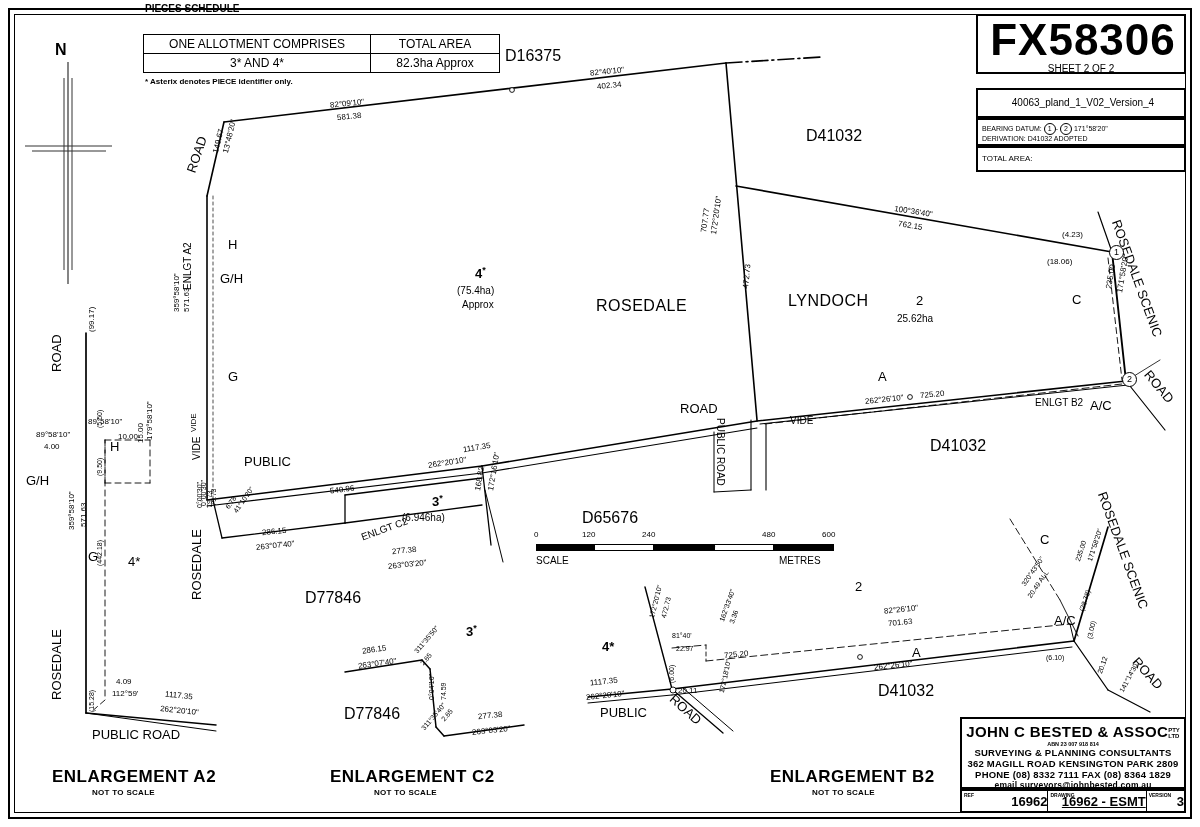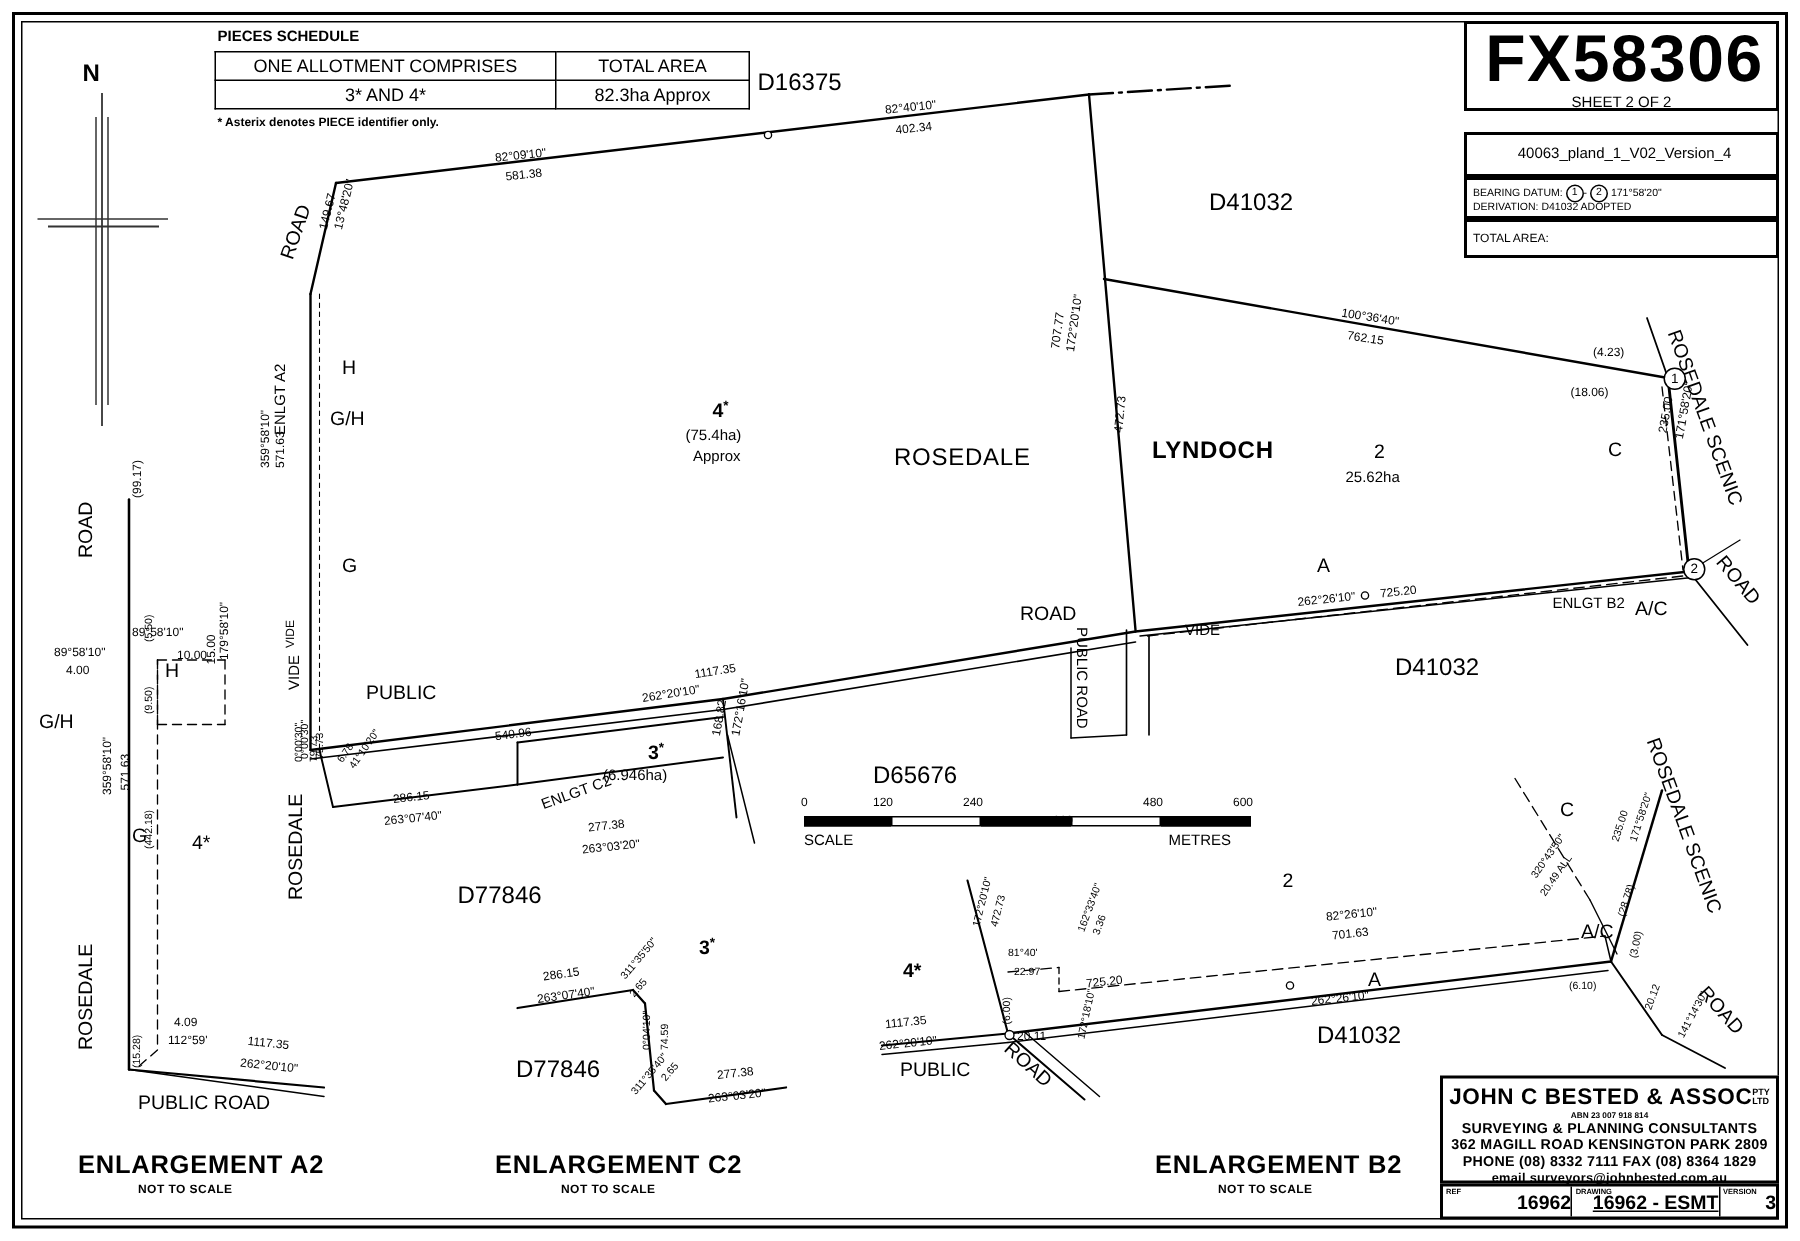--- a/index.html
+++ b/index.html
@@ -134,21 +134,21 @@
   <svg width="120" height="230" style="left:20px;top:58px;">
     <g stroke="#333" fill="none">
       <line x1="48" y1="4" x2="48" y2="226" stroke-width="1.2"></line>
       <line x1="44" y1="20" x2="44" y2="212" stroke-width="1"></line>
       <line x1="52" y1="20" x2="52" y2="212" stroke-width="1"></line>
       <line x1="5" y1="88" x2="92" y2="88" stroke-width="1"></line>
       <line x1="12" y1="93" x2="86" y2="93" stroke-width="1.2"></line>
     </g>
   </svg>
 
-  <div class="t m b" style="left:145px;top:20px;">PIECES  SCHEDULE</div>
+  <div class="t m b" style="left:145px;top:4px;">PIECES  SCHEDULE</div>
   <table class="sched" style="left:143px;top:34px;">
     <tbody>
         <tr>
       <td style="width:214px;">ONE ALLOTMENT COMPRISES</td>
       <td style="width:116px;">TOTAL AREA</td>
     </tr>
     <tr>
       <td>3* AND  4*</td>
       <td>82.3ha Approx</td>
     </tr>
@@ -220,21 +220,21 @@
     <div class="t m" style="left:245px;top:25px;">METRES</div>
   </div>
 
   <div class="t xl" style="left:505px;top:48px;">D16375</div>
   <div class="t xl" style="left:806px;top:128px;">D41032</div>
   <div class="t xl" style="left:930px;top:438px;">D41032</div>
   <div class="t xl" style="left:582px;top:510px;">D65676</div>
   <div class="t xl" style="left:305px;top:590px;">D77846</div>
 
   <div class="t xl" style="left:596px;top:298px;letter-spacing:.5px;">ROSEDALE</div>
-  <div class="t xl" style="left:768px;top:293px;letter-spacing:.5px;font-weight:bold;">LYNDOCH</div>
+  <div class="t xl" style="left:788px;top:293px;letter-spacing:.5px;">LYNDOCH</div>
 
   <div class="t l b" style="left:475px;top:266px;"><span>4</span><span style="font-size:9px;vertical-align:super;">*</span></div>
   <div class="t m" style="left:457px;top:286px;">(75.4ha)</div>
   <div class="t m" style="left:462px;top:300px;">Approx</div>
 
   <div class="t l" style="left:916px;top:294px;">2</div>
   <div class="t m" style="left:897px;top:314px;">25.62ha</div>
 
   <div class="t l b" style="left:432px;top:494px;"><span>3</span><span style="font-size:9px;vertical-align:super;">*</span></div>
   <div class="t m" style="left:402px;top:513px;">(6.946ha)</div>

